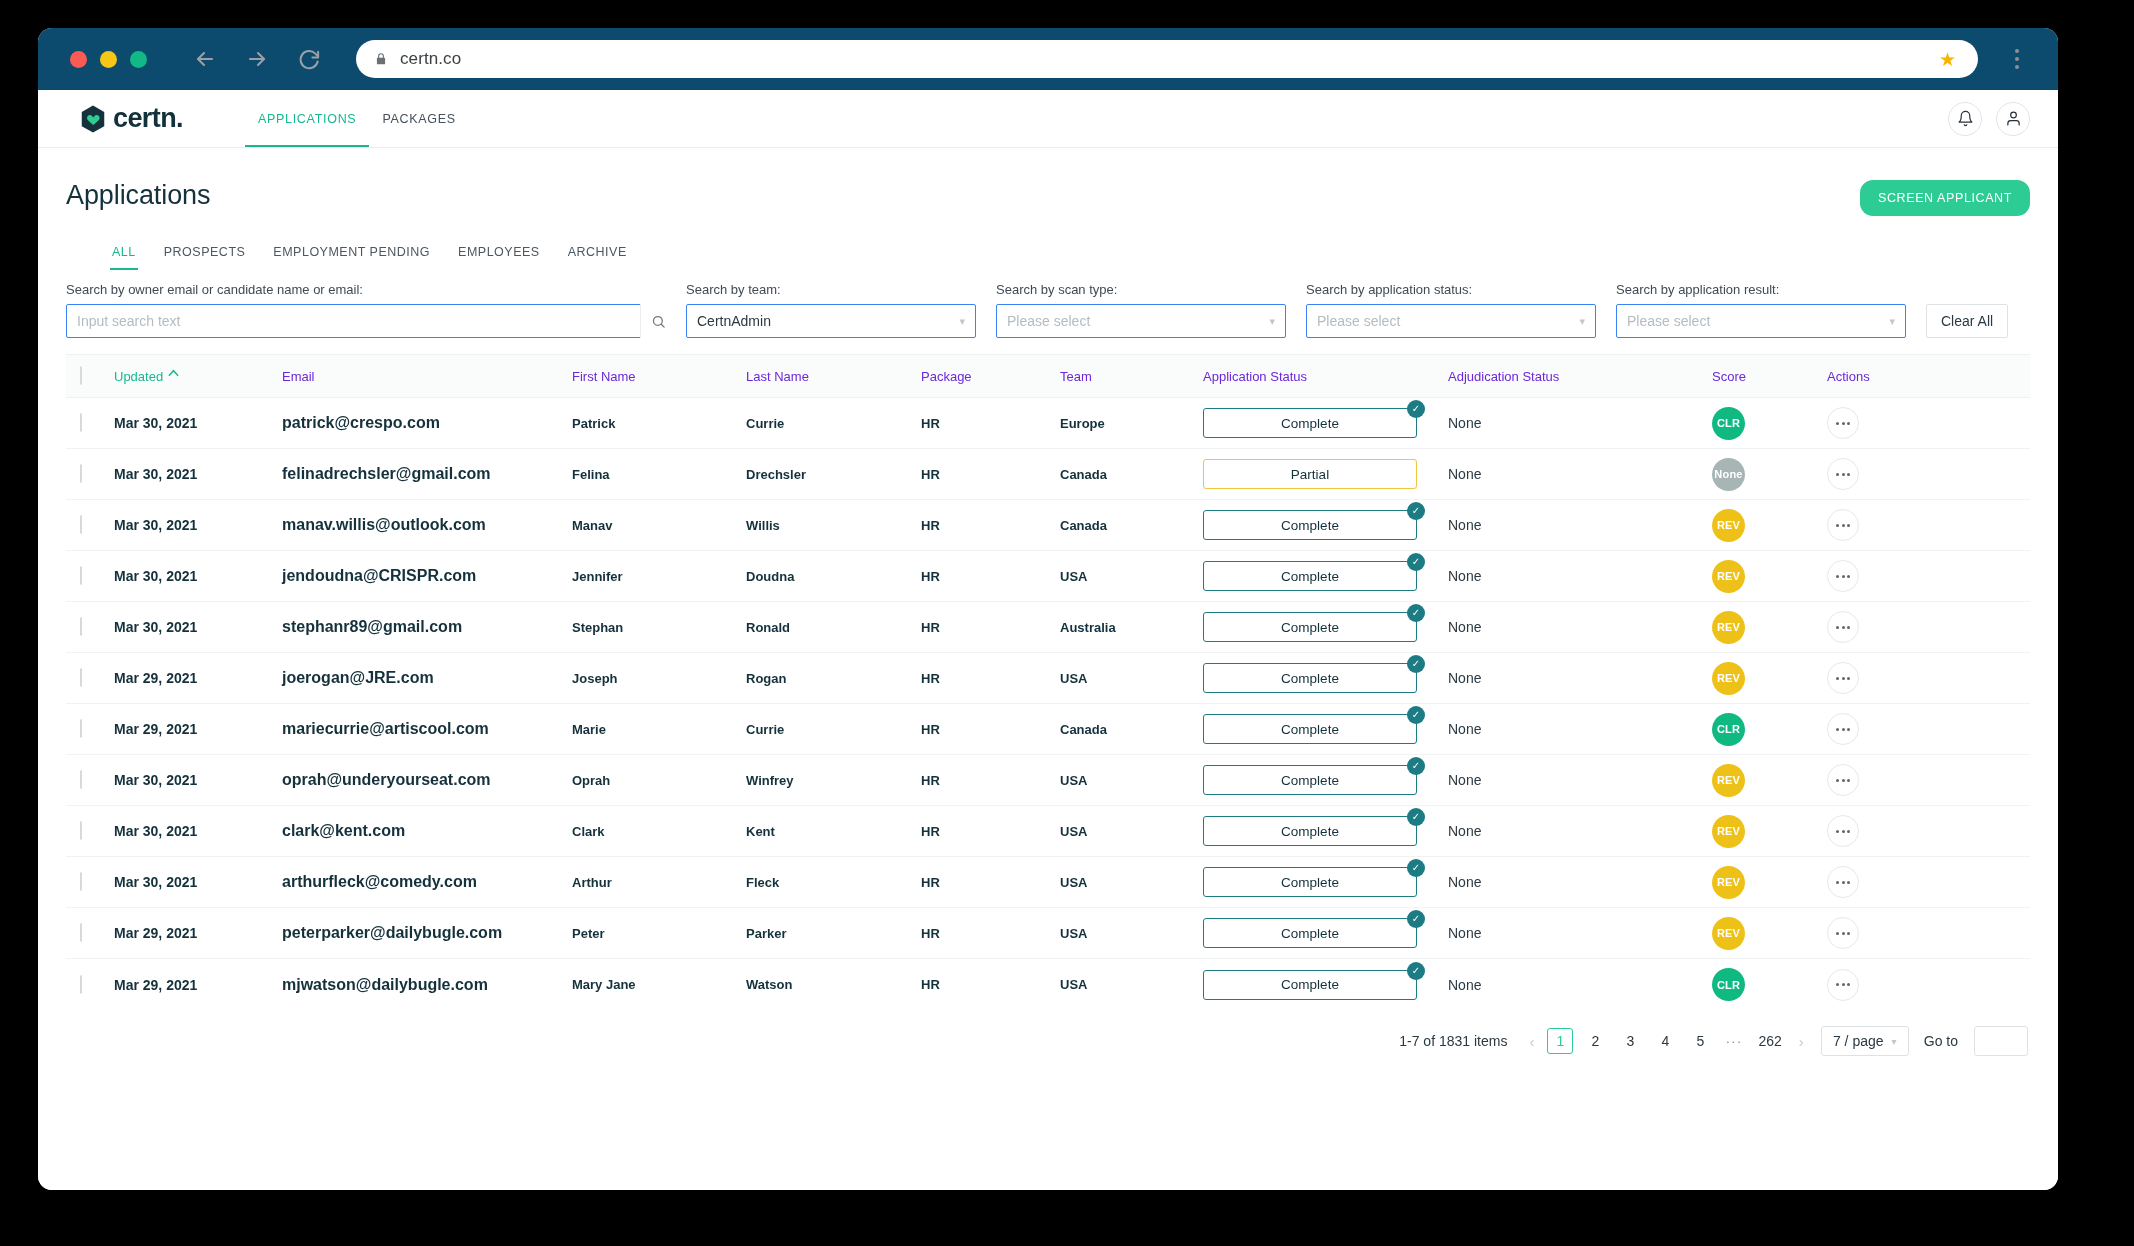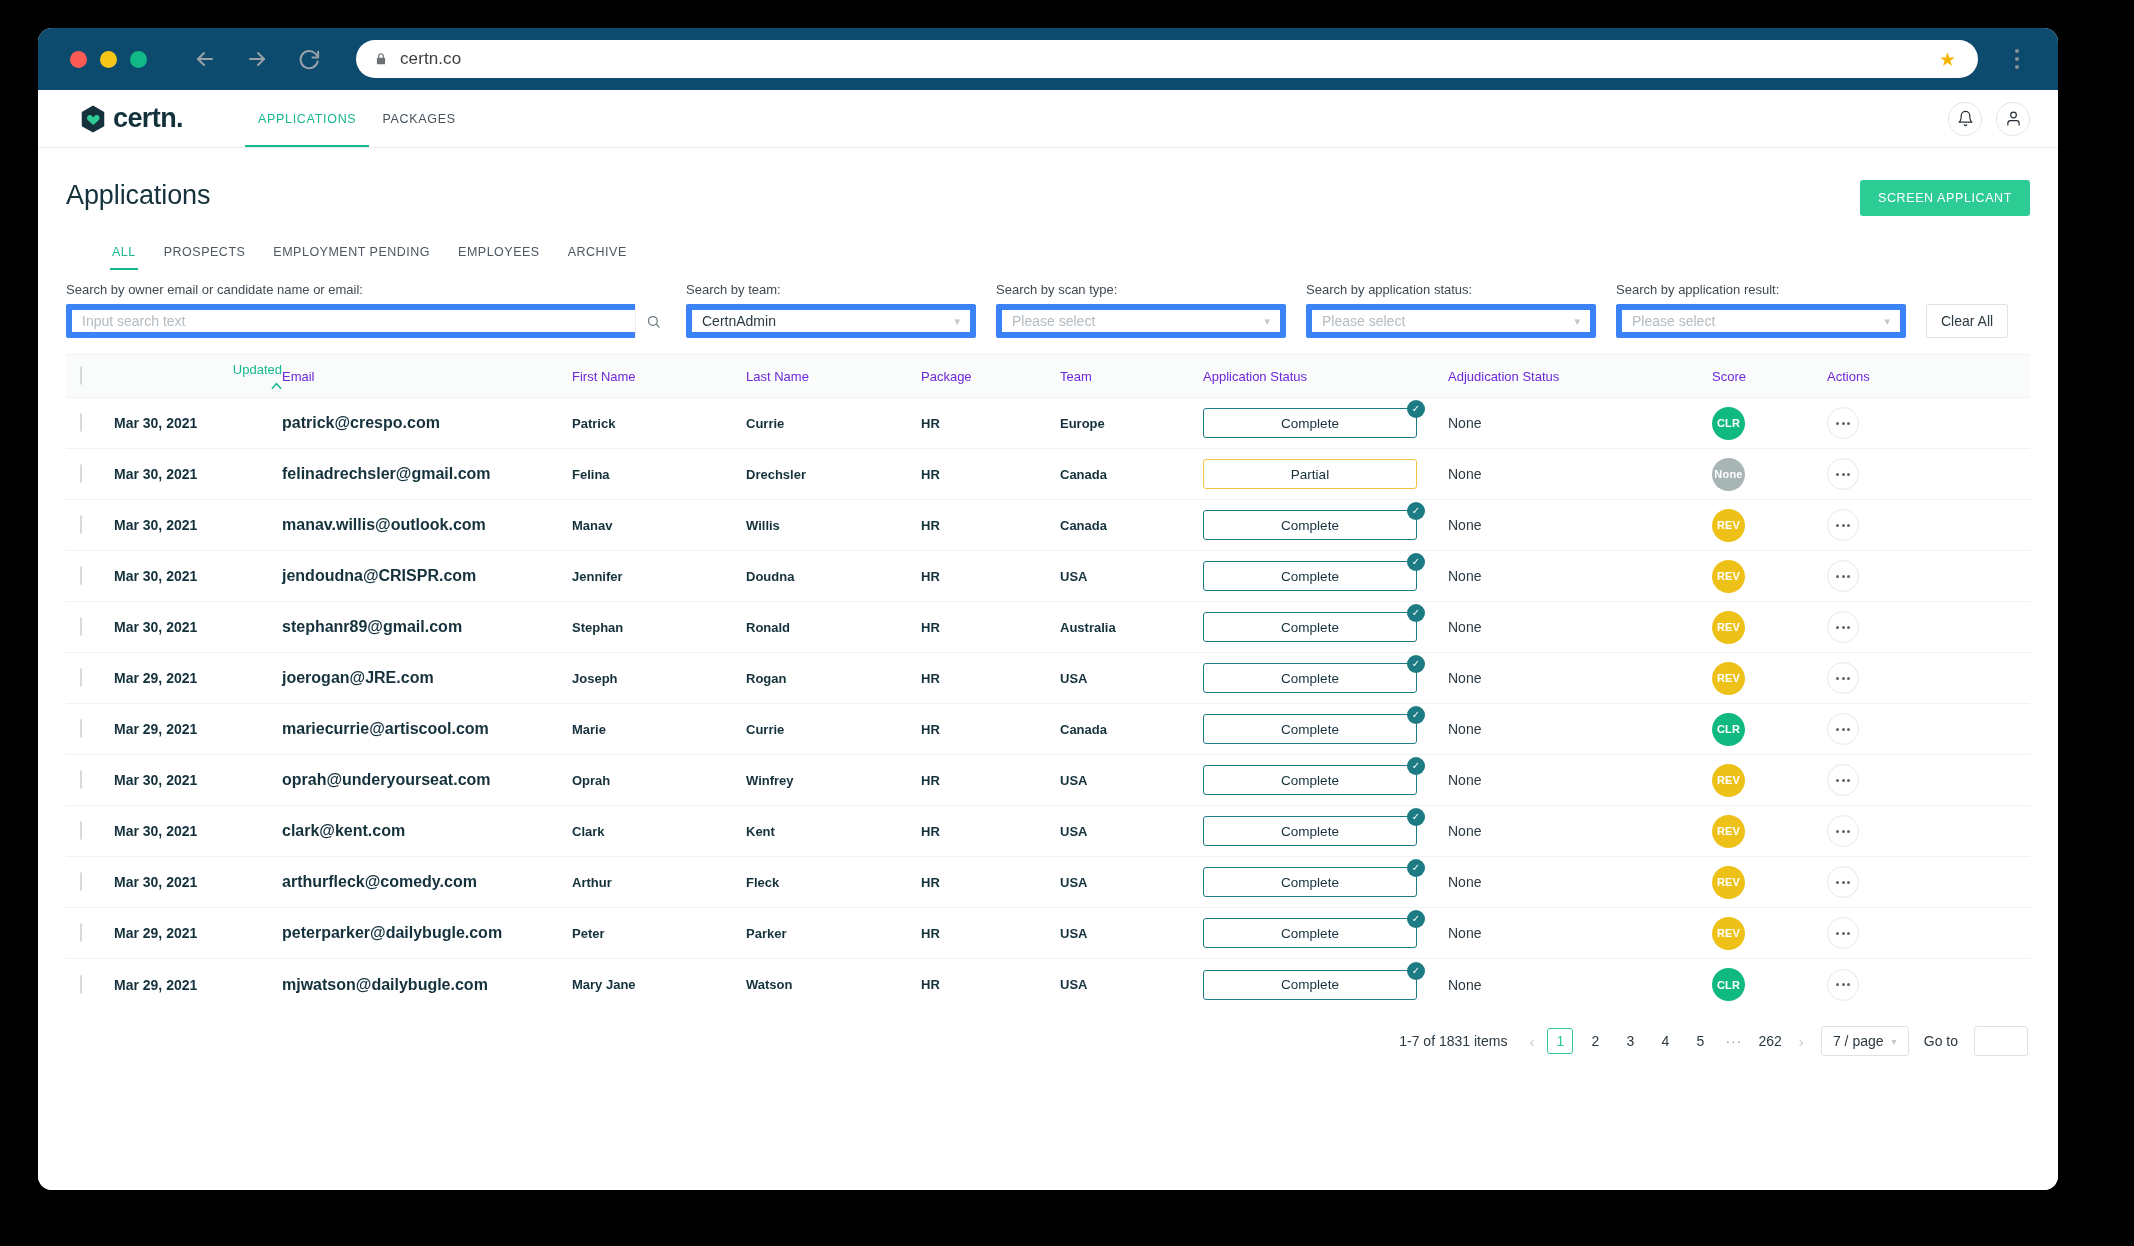--- a/index.html
+++ b/index.html
@@ -113,21 +113,21 @@
   .page { padding: 0 0 0 0; background: #fff; height: calc(100% - 120px); position: relative; }
 
   .page-title {
     font-size: 27px; color: #14313c; font-weight: normal;
     padding: 32px 0 0 28px;
     letter-spacing: -0.1px;
   }
   .screen-btn {
     position: absolute; right: 28px; top: 32px;
     background: #2ecc95; color: #ffffff;
-    border: none; border-radius: 3px;
+    border: none; border-radius: 13px;
     font-size: 12.5px; letter-spacing: 0.6px;
     padding: 11px 18px;
     cursor: pointer;
     font-family: "Liberation Sans", sans-serif;
   }
 
   
   .tabs {
     display: flex; align-items: center;
     margin: 26px 0 0 60px;
@@ -151,21 +151,21 @@
     display: flex; align-items: flex-end;
     padding: 12px 28px 0 28px;
     gap: 20px;
   }
   .filter { display: flex; flex-direction: column; }
   .filter-label {
     font-size: 13px; color: #3f4a54; margin-bottom: 7px;
   }
   .field {
     height: 34px;
-    border: 6px solid #3b82f6;
+    border: 1px solid #3b82f6;
     border-radius: 2px;
     background: #fff;
     display: flex; align-items: center;
     padding: 0 10px;
     font-size: 14px;
     color: #2b3942;
     position: relative;
   }
   .field .ph { color: #b4bcc2; }
   .field .caret {
@@ -208,21 +208,21 @@
     background: #fafbfb;
     display: flex; align-items: center;
     height: 44px;
     border-top: 1px solid #f0f1f2;
     border-bottom: 1px solid #f0f1f2;
     padding-left: 14px;
   }
   .th {
     font-size: 13px; color: #6d28d9; font-weight: normal;
   }
-  .th.sorted { color: #17b890; display: flex; align-items: flex-end; gap: 5px; flex-direction: column; }
+  .th.sorted { color: #17b890; display: flex; align-items: flex-start; gap: 5px; }
   .trow {
     display: flex; align-items: center;
     height: 51px;
     border-bottom: 1px solid #f1f2f3;
     padding-left: 14px;
   }
   .trow:last-child { border-bottom: none; }
 
   .c-check { width: 34px; flex: none; }
   .c-date { width: 168px; flex: none; }

